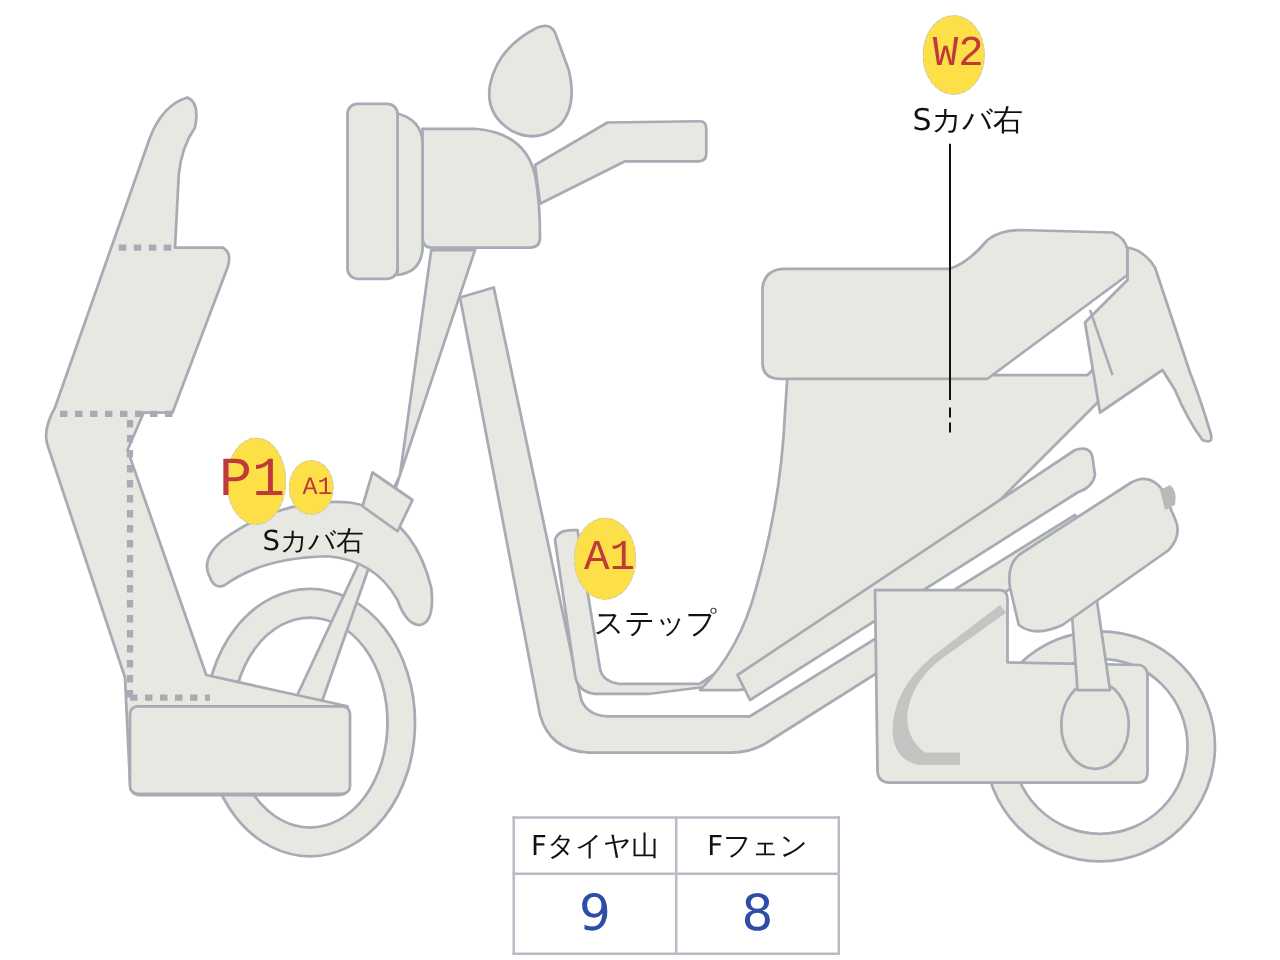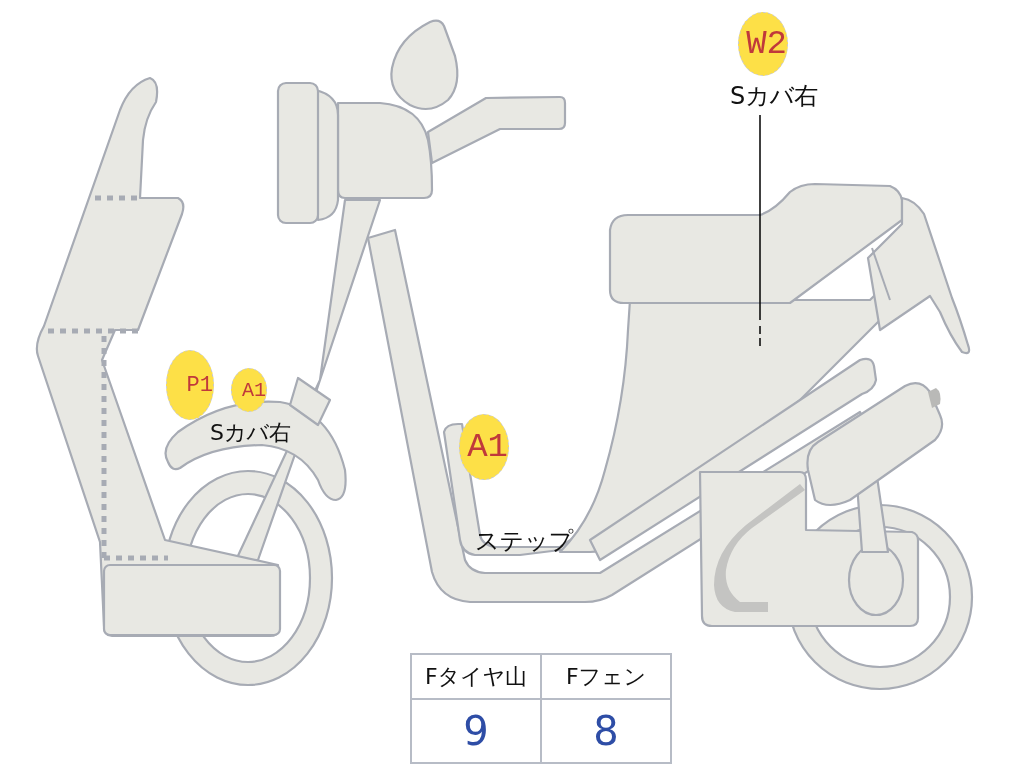--- a/index.html
+++ b/index.html
@@ -80,32 +80,32 @@
   <line class="leader" x1="760" y1="115" x2="760" y2="320"></line>
   <line class="leader" x1="760" y1="326" x2="760" y2="334"></line>
   <line class="leader" x1="760" y1="338" x2="760" y2="346"></line>
 </svg>
 
 <div class="marker" style="left:738px; top:12px; width:48px; height:62px; font-size:34px;">
   <span>W2</span>
 </div>
 <div class="label" style="left:730px; top:80px; font-size:24px;">Sカバ右</div>
 
-<div class="marker" style="left:166px; top:350px; width:46px; height:68px; font-size:22px;">
+<div class="marker" style="left:181px; top:350px; width:46px; height:68px; font-size:44px;">
   <span>P1</span>
 </div>
 <div class="marker" style="left:231px; top:368px; width:34px; height:42px; font-size:20px;">
   <span>A1</span>
 </div>
 <div class="label" style="left:210px; top:418px; font-size:22px;">Sカバ右</div>
 
 <div class="marker" style="left:459px; top:414px; width:48px; height:64px; font-size:34px;">
   <span>A1</span>
 </div>
-<div class="label" style="left:475px; top:482px; font-size:24px;margin-top:43px;">ステップ</div>
+<div class="label" style="left:475px; top:482px; font-size:24px;">ステップ</div>
 
 <table class="tire-table">
   <tbody>
       <tr>
     <th>Fタイヤ山</th>
     <th>Fフェン</th>
   </tr>
   <tr>
     <td>9</td>
     <td>8</td>

